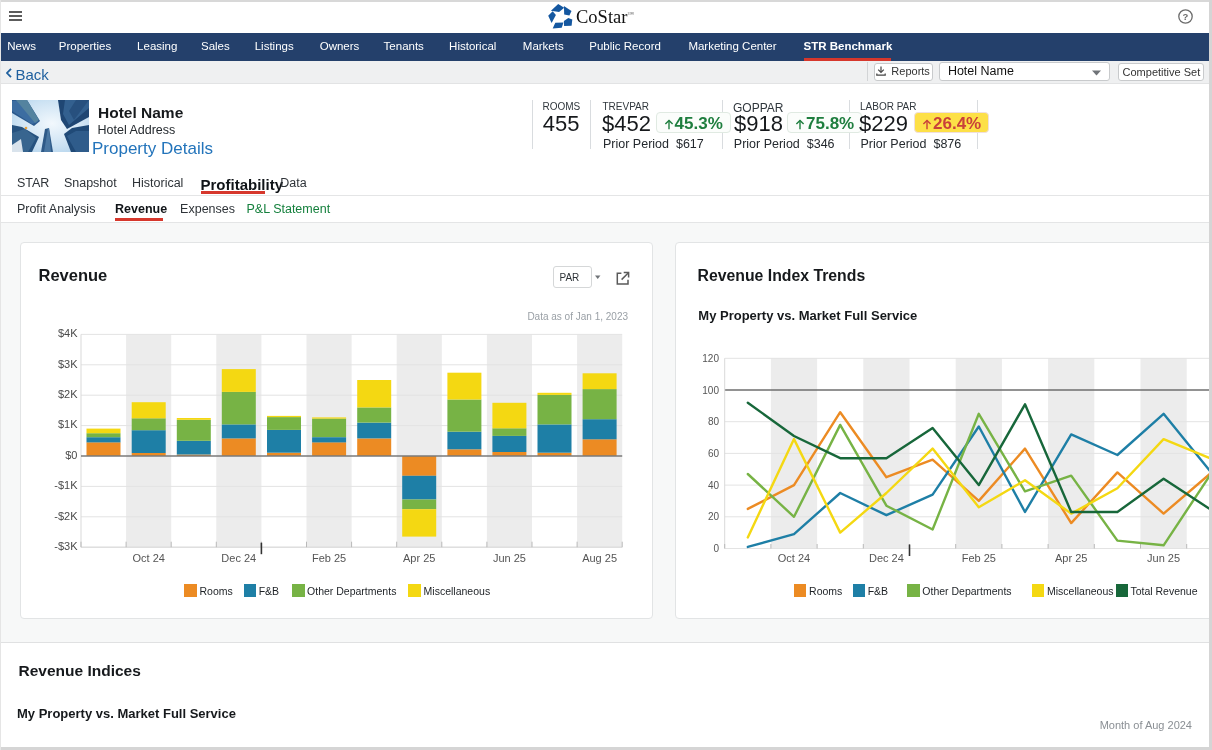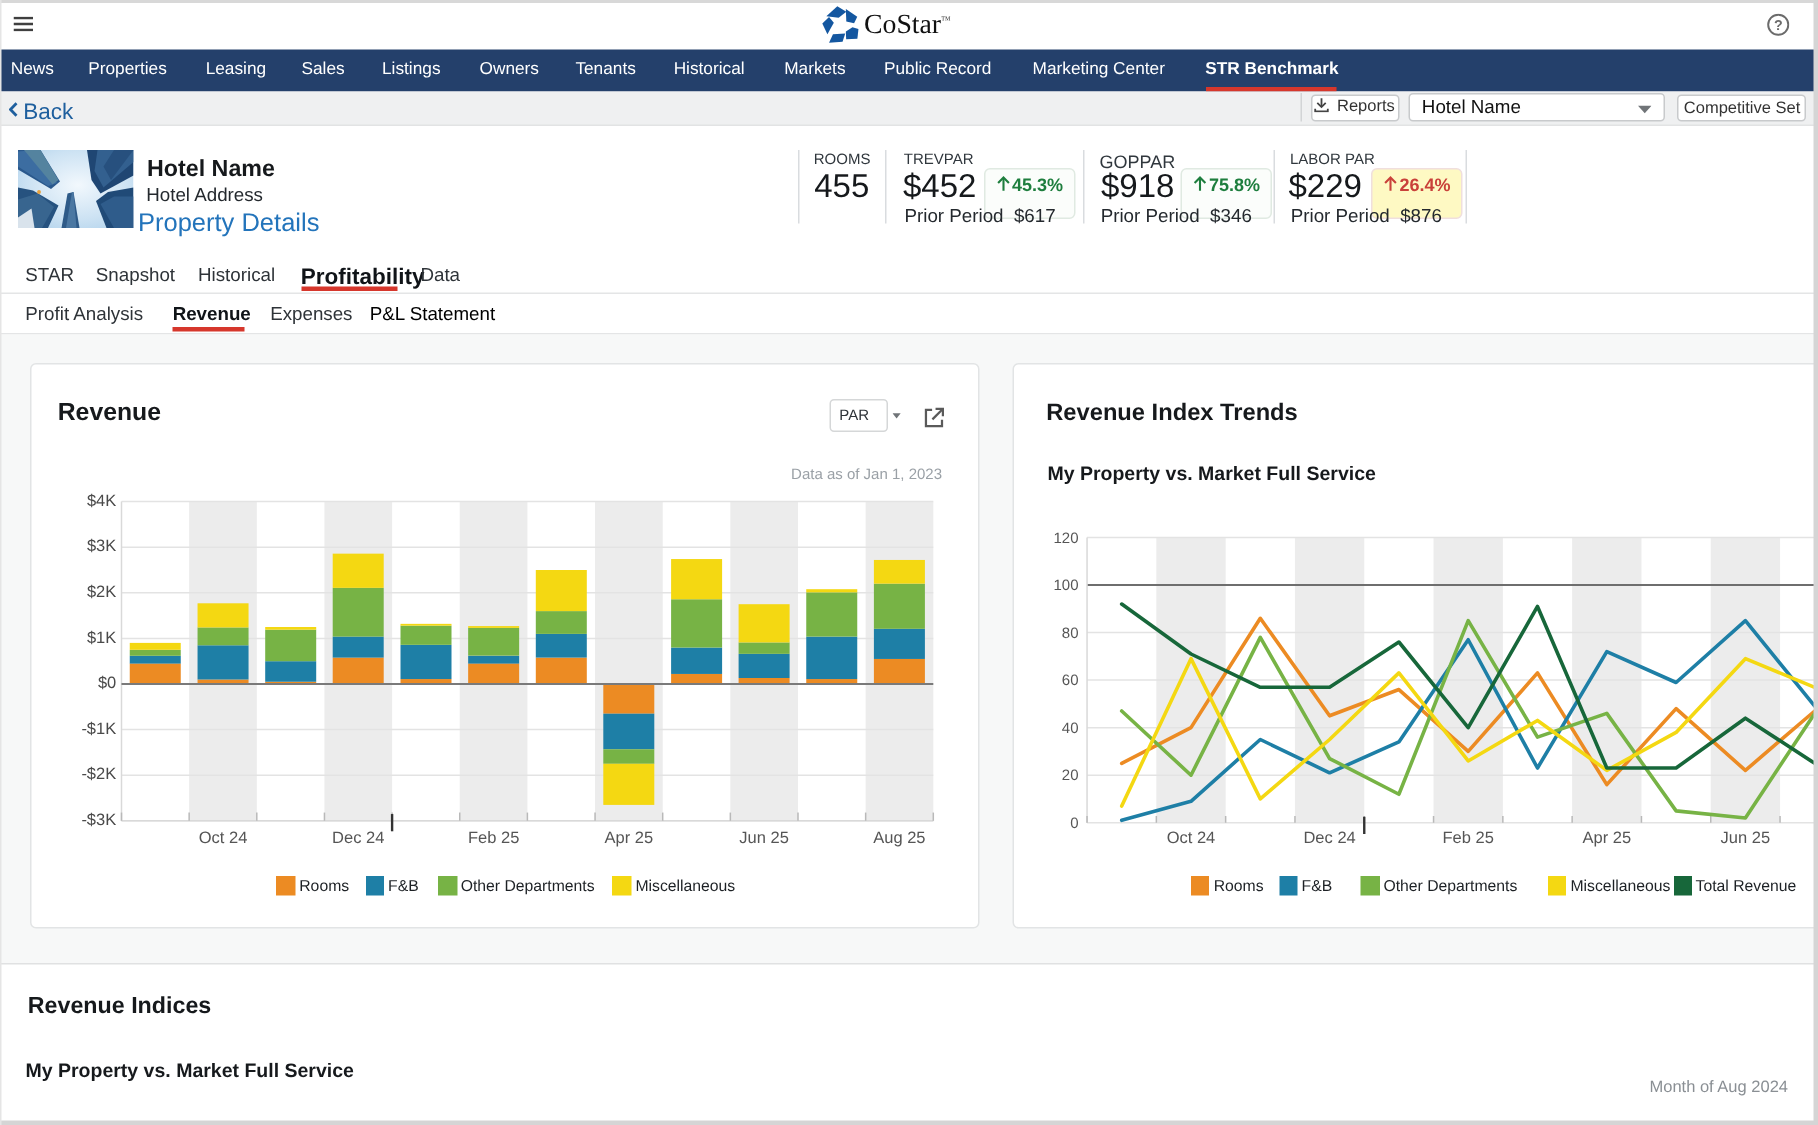--- a/index.html
+++ b/index.html
@@ -1,20 +1,20 @@
 <!DOCTYPE html>
 <html><head><meta charset="utf-8"><title>CoStar</title>
 <style>
 * { margin:0; padding:0; box-sizing:border-box; }
 html,body { width:1212px; height:750px; }
 body { position:relative; overflow:hidden; font-family:"Liberation Sans",sans-serif; background:#fff; }
 .abs { position:absolute; }
-.badge { height:34px; line-height:21.5px; padding:0 7px; border-radius:4px; font-size:12px; font-weight:bold; }
+.badge { height:21px; line-height:21.5px; padding:0 7px; border-radius:4px; font-size:17px; font-weight:bold; }
 .badge-g { color:#1e7e3e; background:#fbfdfb; border:1px solid #e0eae2; }
-.badge-r { color:#c9413a; background:#fef9c3; border:1px solid #f0dfdd; }
+.badge-r { color:#c9413a; background:#fde047; border:1px solid #f0dfdd; }
 .btn { background:#fff; border:1px solid #c8cacc; border-radius:3px; font-size:11px; color:#333; text-align:center; }
 </style></head>
 <body>
 
 <svg class="abs" style="left:9px;top:11px" width="13" height="10" viewBox="0 0 13 10">
     <g stroke="#3f3f3f" stroke-width="1.7">
       <line x1="0" y1="1" x2="13" y2="1"></line>
       <line x1="0" y1="5" x2="13" y2="5"></line>
       <line x1="0" y1="9" x2="13" y2="9"></line>
     </g>
@@ -131,21 +131,21 @@
 
 <span class="abs" style="left:16.9px;top:175.6px;font-size:12.5px;color:#2e3338;">STAR</span>
 <span class="abs" style="left:63.9px;top:175.6px;font-size:12.5px;color:#2e3338;">Snapshot</span>
 <span class="abs" style="left:132px;top:175.6px;font-size:12.5px;color:#2e3338;">Historical</span>
 <span class="abs" style="left:200.5px;top:175.6px;font-size:15px;color:#101418;font-weight:bold;">Profitability</span>
 <span class="abs" style="left:280.3px;top:175.6px;font-size:12.5px;color:#2e3338;">Data</span>
 <div class="abs" style="left:200.5px;top:191px;width:64.5px;height:3px;background:#d6372c"></div>
 <span class="abs" style="left:16.9px;top:202.2px;font-size:12.5px;color:#2e3338;">Profit Analysis</span>
 <span class="abs" style="left:115.1px;top:202.2px;font-size:12.5px;color:#101418;font-weight:bold;">Revenue</span>
 <span class="abs" style="left:180.1px;top:202.2px;font-size:12.5px;color:#2e3338;">Expenses</span>
-<span class="abs" style="left:246.5px;top:202.2px;font-size:12.5px;color:#000000;">P&amp;L Statement</span>
+<span class="abs" style="left:246.5px;top:202.2px;font-size:12.5px;color:#15803d;">P&amp;L Statement</span>
 <div class="abs" style="left:115.1px;top:217.6px;width:47.6px;height:3px;background:#d6372c"></div>
 <div class="abs" style="left:0;top:195px;width:1212px;height:1px;background:#e4e5e6"></div>
 <div class="abs" style="left:0;top:222px;width:1212px;height:1px;background:#e4e5e6"></div>
 
 <div class="abs" style="left:0;top:223px;width:1212px;height:419px;background:#f7f8f8"></div>
 
 <div class="abs" style="left:20.4px;top:242px;width:632.4px;height:376.6px;background:#fff;border:1px solid #e2e4e5;border-radius:4px"></div>
 <div class="abs" style="left:674.5px;top:242px;width:616px;height:376.6px;background:#fff;border:1px solid #e2e4e5;border-radius:4px"></div>
 
 <div class="abs" style="left:38.5px;top:266.3px;font-size:16.5px;font-weight:bold;color:#16191c">Revenue</div>

